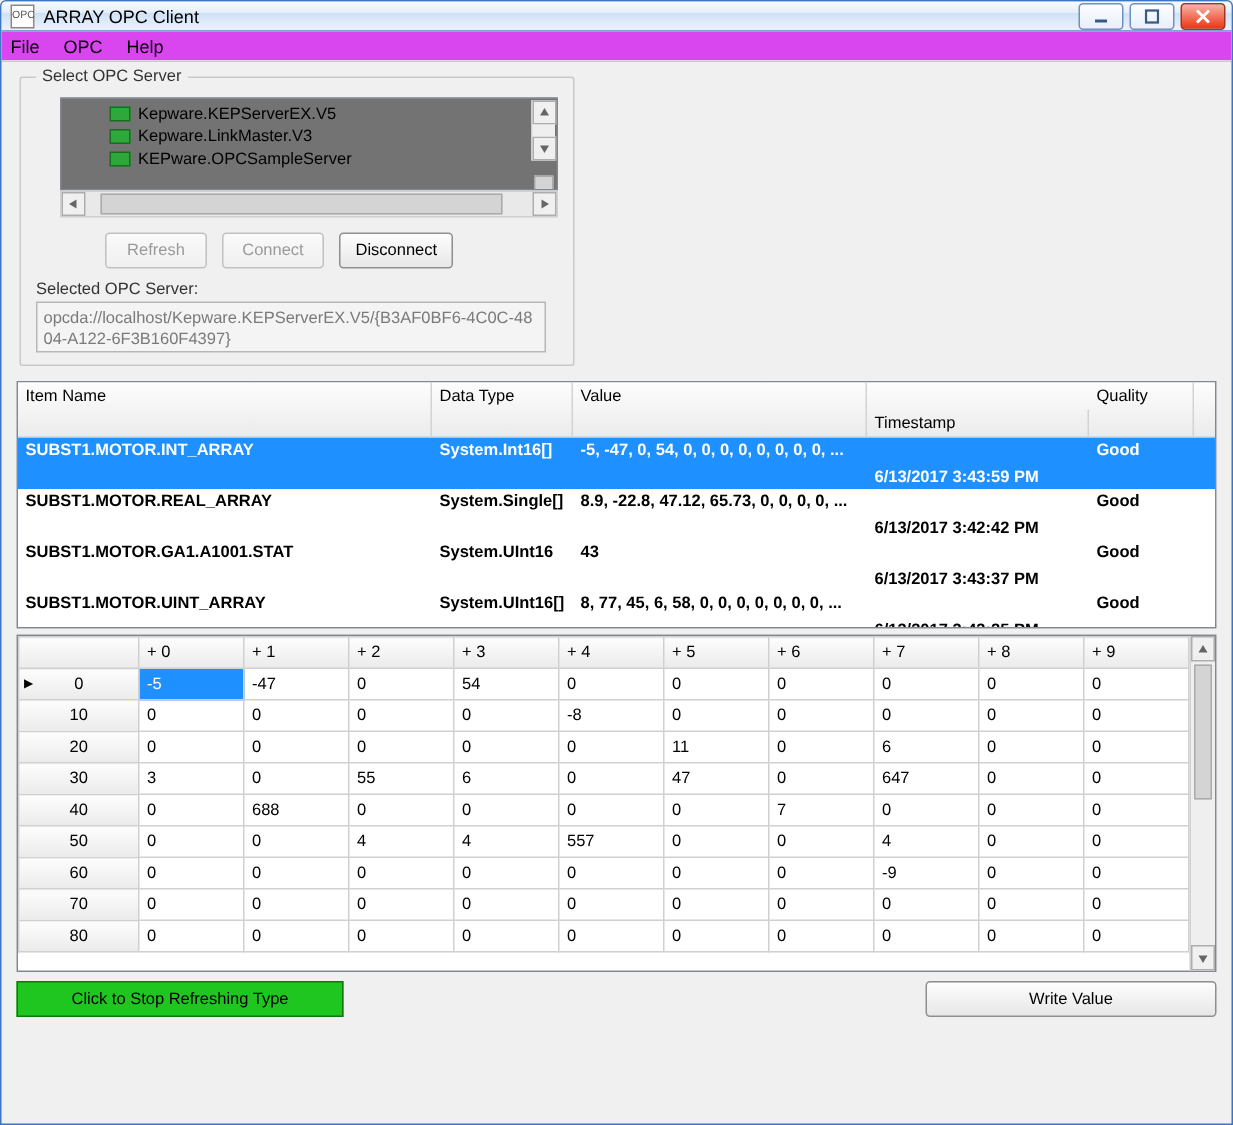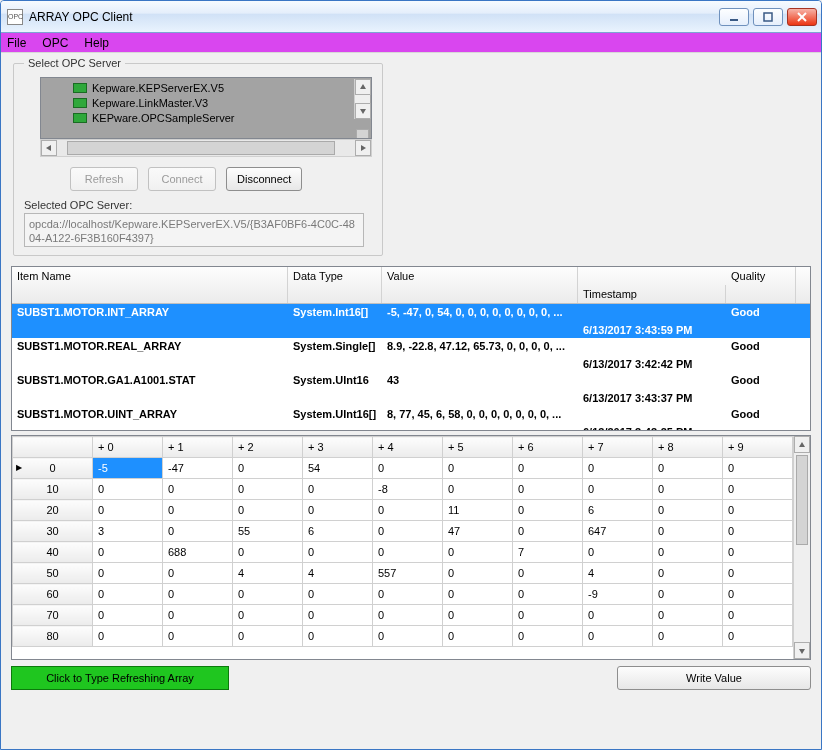--- a/index.html
+++ b/index.html
@@ -10,21 +10,21 @@
     background: #f0f0f0;
     color: #000;
     width: 822px;
     height: 750px;
     overflow: hidden;
     border: 1px solid #3a76c4;
     border-radius: 4px 4px 0 0;
   }
   
   .titlebar {
-    height: 32px;
+    height: 20px;
     background: linear-gradient(#f7fbff,#e4eefb 40%, #d0e1f6 41%, #e9f3fe);
     border-bottom: 1px solid #7da3d3;
     display: flex;
     align-items: center;
     padding: 0 4px 0 6px;
   }
   .titlebar .app-icon {
     width: 16px; height: 16px;
     background: #fff;
     border: 1px solid #888;
@@ -86,21 +86,21 @@
   }
   .tree-wrap {
     position: relative;
     height: 80px;
     margin: 2px 0 8px 0;
   }
   .tree {
     position: absolute;
     left: 16px; right: 0; top: 0; bottom: 18px;
     border: 1px solid #828790;
-    background: #a3a3a3;
+    background: #737373;
     overflow: hidden;
   }
   .tree-inner { padding: 2px 0 2px 32px; }
   .tree-item {
     display: flex;
     align-items: center;
     height: 15px;
     white-space: nowrap;
   }
   .tree-item .srv-icon {
@@ -552,17 +552,17 @@
         </div>
       <div class="arrow">
           <svg width="8" height="8">
             <polygon points="1,2 7,2 4,7" fill="#666"></polygon>
           </svg>
         </div>
     </div>
   </div>
 
   <div class="bottom-row">
-    <button class="refresh-btn">Click to Type Refreshing Array</button>
+    <button class="refresh-btn">Click to Stop Refreshing Type</button>
     <button class="write-btn">Write Value</button>
   </div>
 
 </div>
 
 </body></html>

